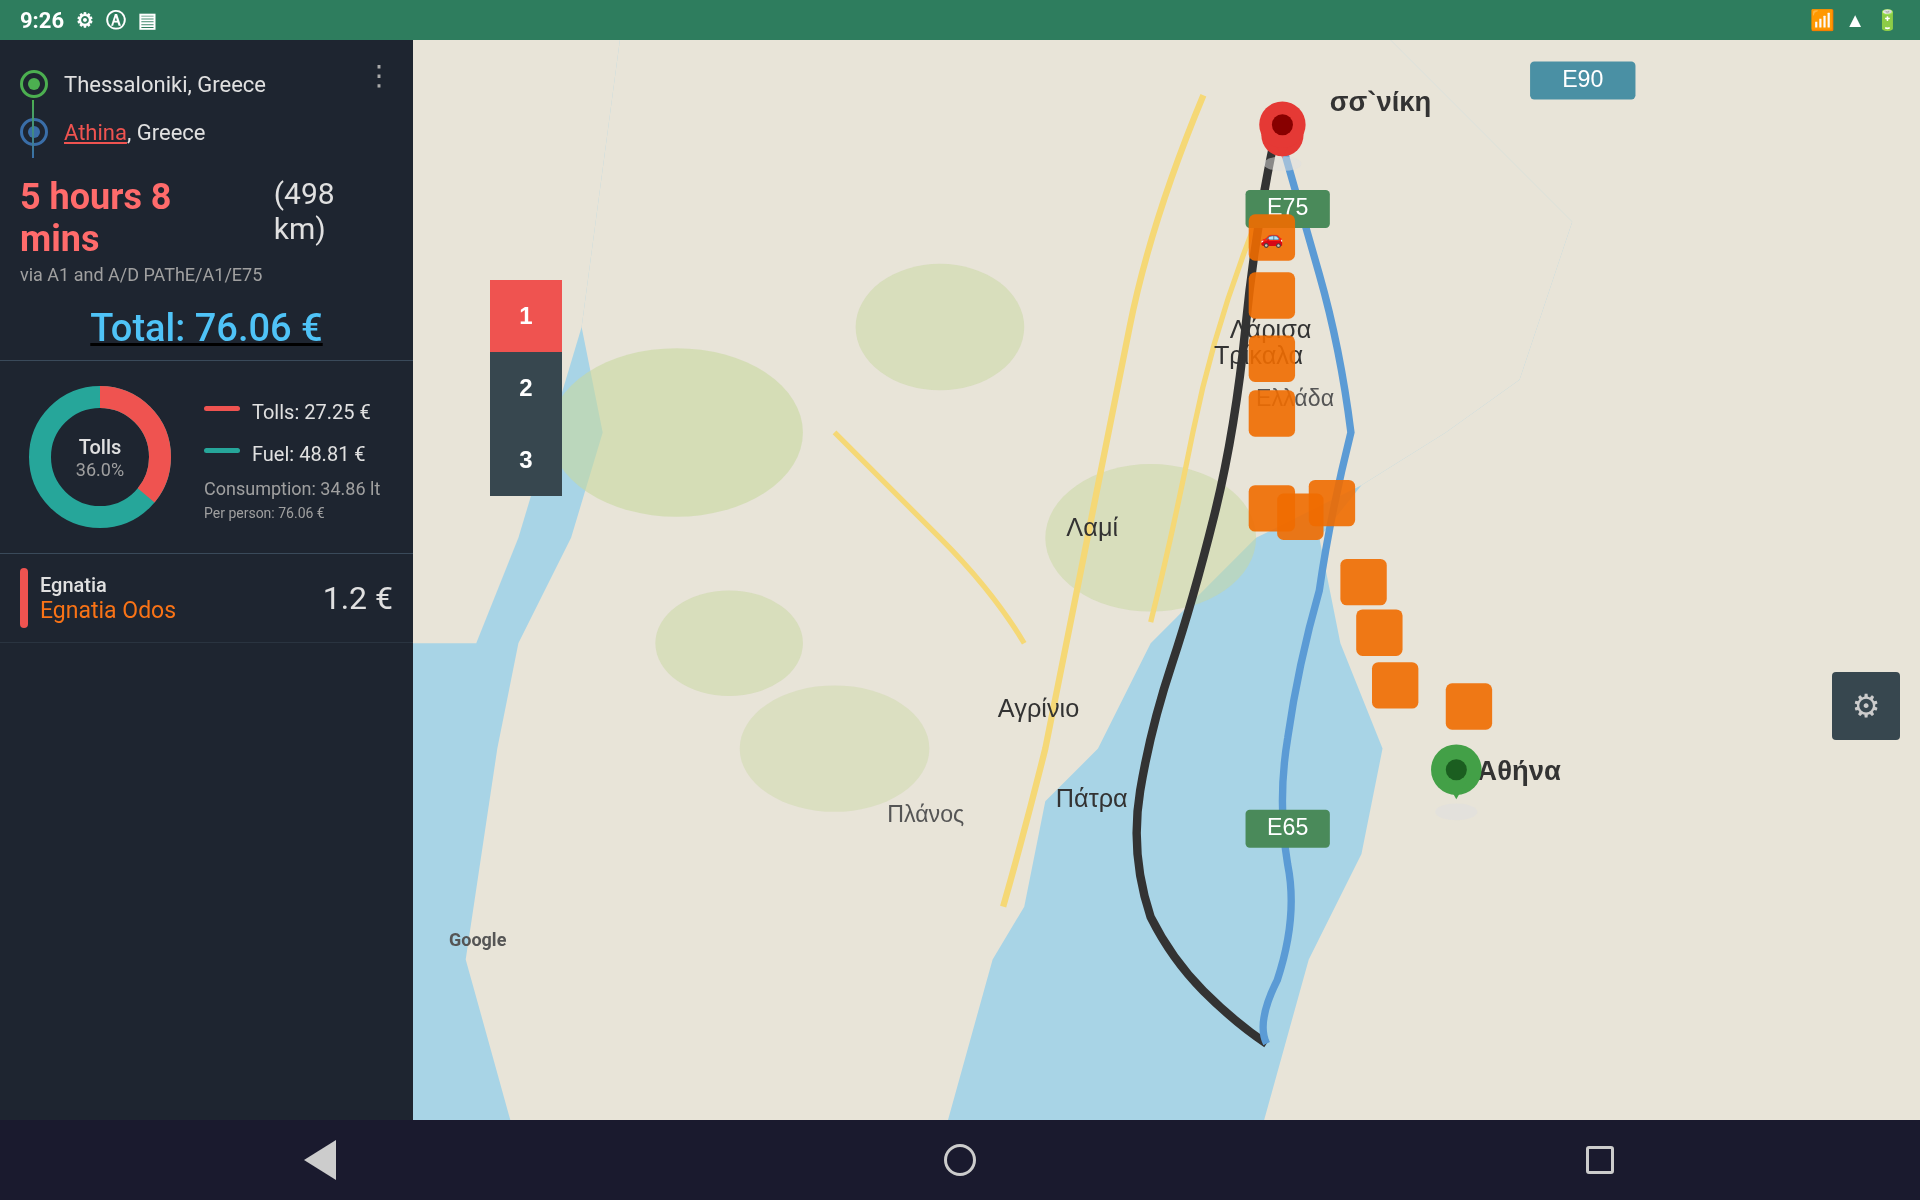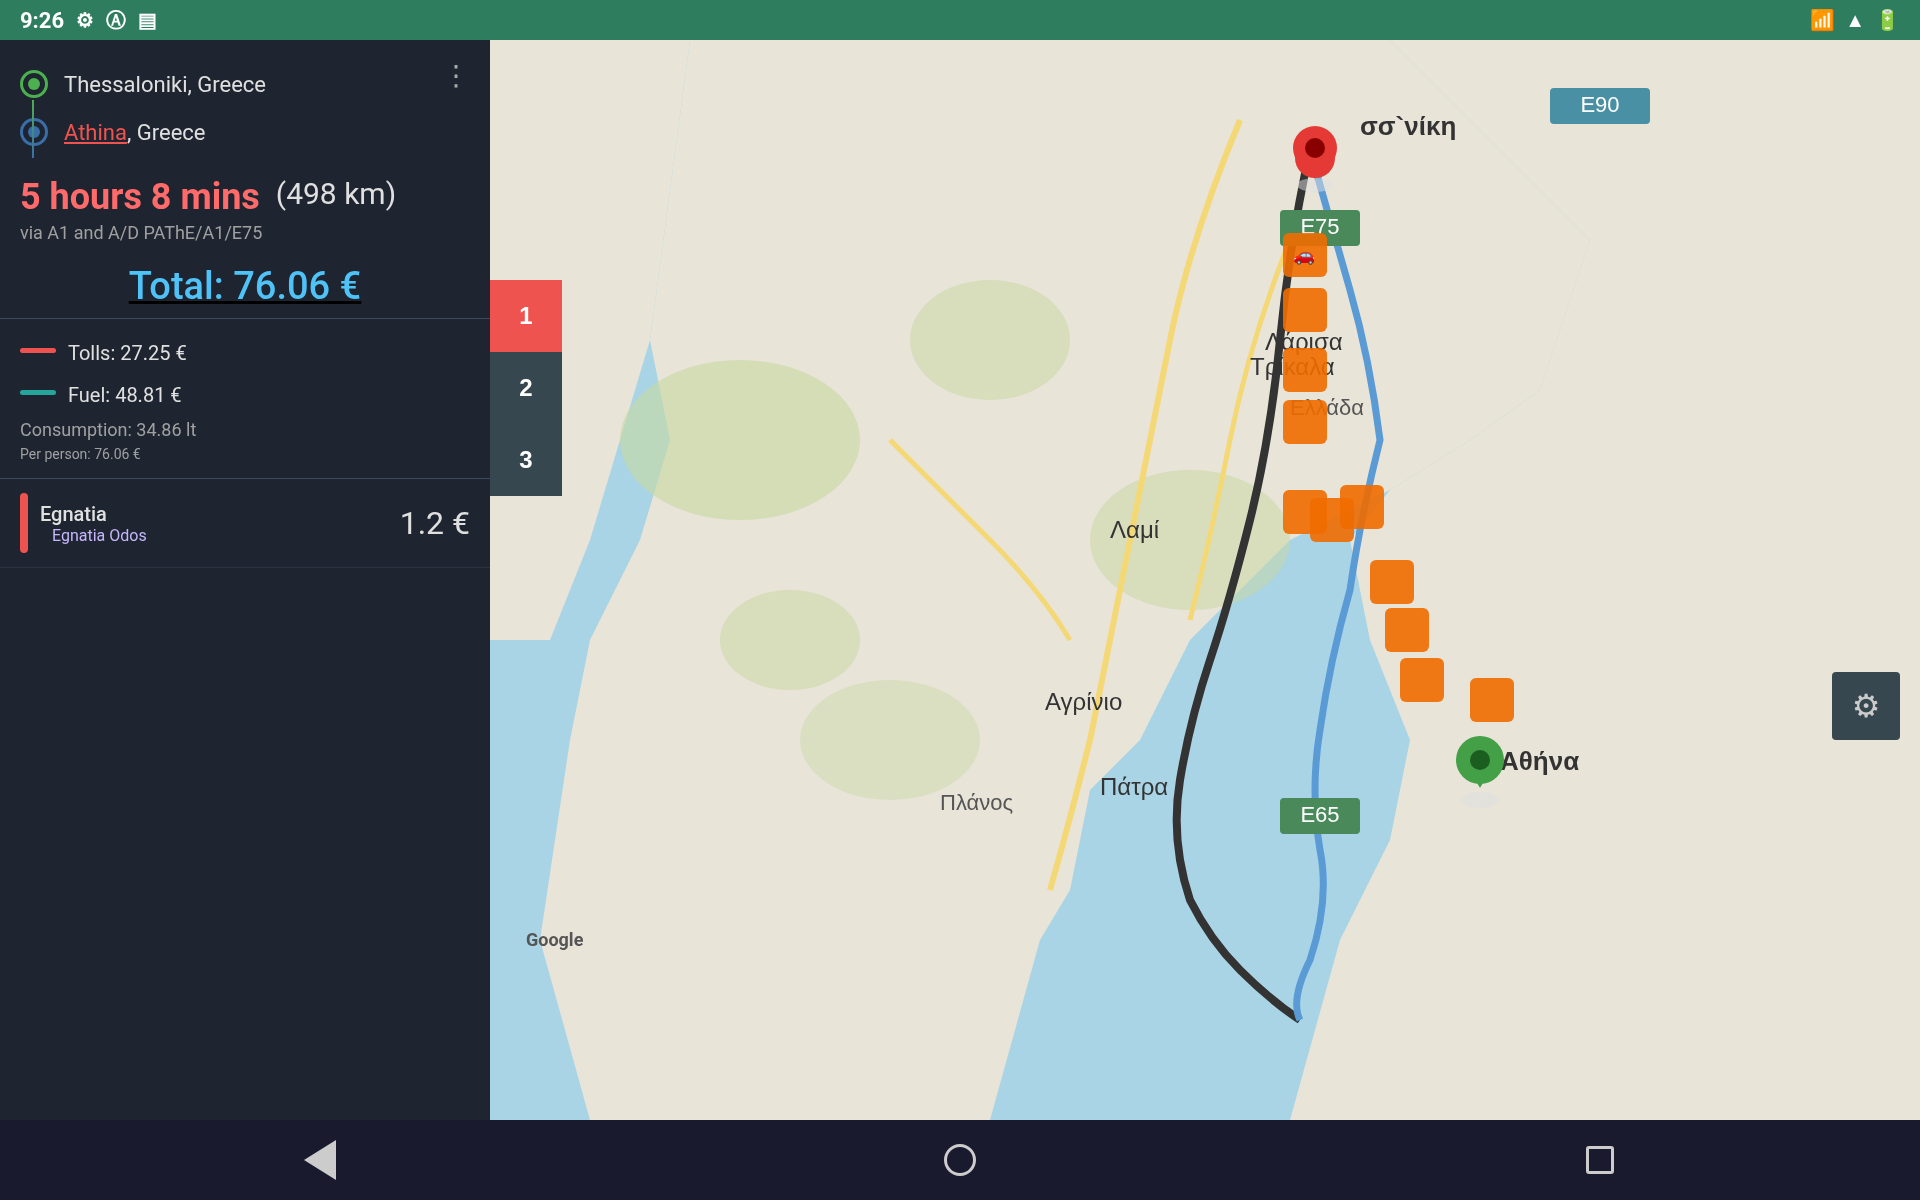--- a/index.html
+++ b/index.html
@@ -45,21 +45,21 @@
 
     
     .main-content {
       display: flex;
       flex: 1;
       overflow: hidden;
     }
 
     
     .left-panel {
-      width: 490px;
+      width: 413px;
       background: #1e2530;
       display: flex;
       flex-direction: column;
       flex-shrink: 0;
       overflow: hidden;
     }
 
     
     .route-section {
       padding: 20px 20px 10px 20px;
@@ -253,23 +253,22 @@
     }
     .toll-info {
       flex: 1;
     }
     .toll-name {
       color: #e0e0e0;
       font-size: 20px;
       font-weight: 500;
     }
     .toll-road {
-      color: #c4b5fd;
-      font-size: 16px;
-      margin-left: 12px;
+      color: #f97316;
+      font-size: 23px;
     }
     .toll-price {
       color: #e0e0e0;
       font-size: 32px;
       font-weight: 400;
     }
 
     
     .route-tabs {
       position: absolute;
@@ -433,20 +432,32 @@
       </div>
       <div class="route-via">via A1 and A/D PAThE/A1/E75</div>
     </div>
 
     <div class="total-section">
       <div class="total-cost">Total: 76.06 €</div>
     </div>
 
     <div class="chart-section">
 
+      <div class="donut-container">
+        <svg class="donut-svg" width="160" height="160" viewBox="0 0 160 160">
+
+          <circle cx="80" cy="80" r="60" fill="none" stroke="#26a69a" stroke-width="22" stroke-dasharray="376.99" stroke-dashoffset="0"></circle>
+
+          <circle cx="80" cy="80" r="60" fill="none" stroke="#ef5350" stroke-width="22" stroke-dasharray="135.7 241.3" stroke-dashoffset="0"></circle>
+        </svg>
+        <div class="donut-label">
+          <div class="donut-label-title">Tolls</div>
+          <div class="donut-label-pct">36.0%</div>
+        </div>
+      </div>
 
       <div class="legend-section">
         <div class="legend-item">
           <div class="legend-line tolls"></div>
           <span class="legend-text">Tolls: 27.25 €</span>
         </div>
         <div class="legend-item">
           <div class="legend-line fuel"></div>
           <span class="legend-text">Fuel: 48.81 €</span>
         </div>

